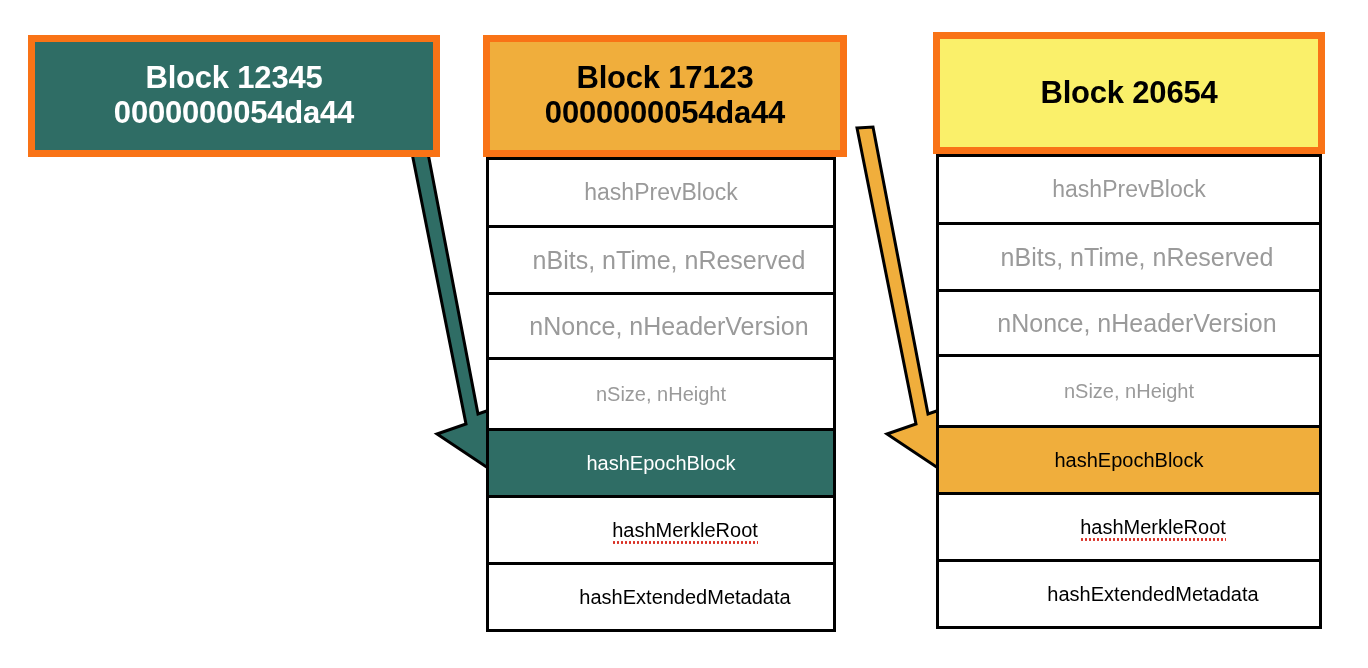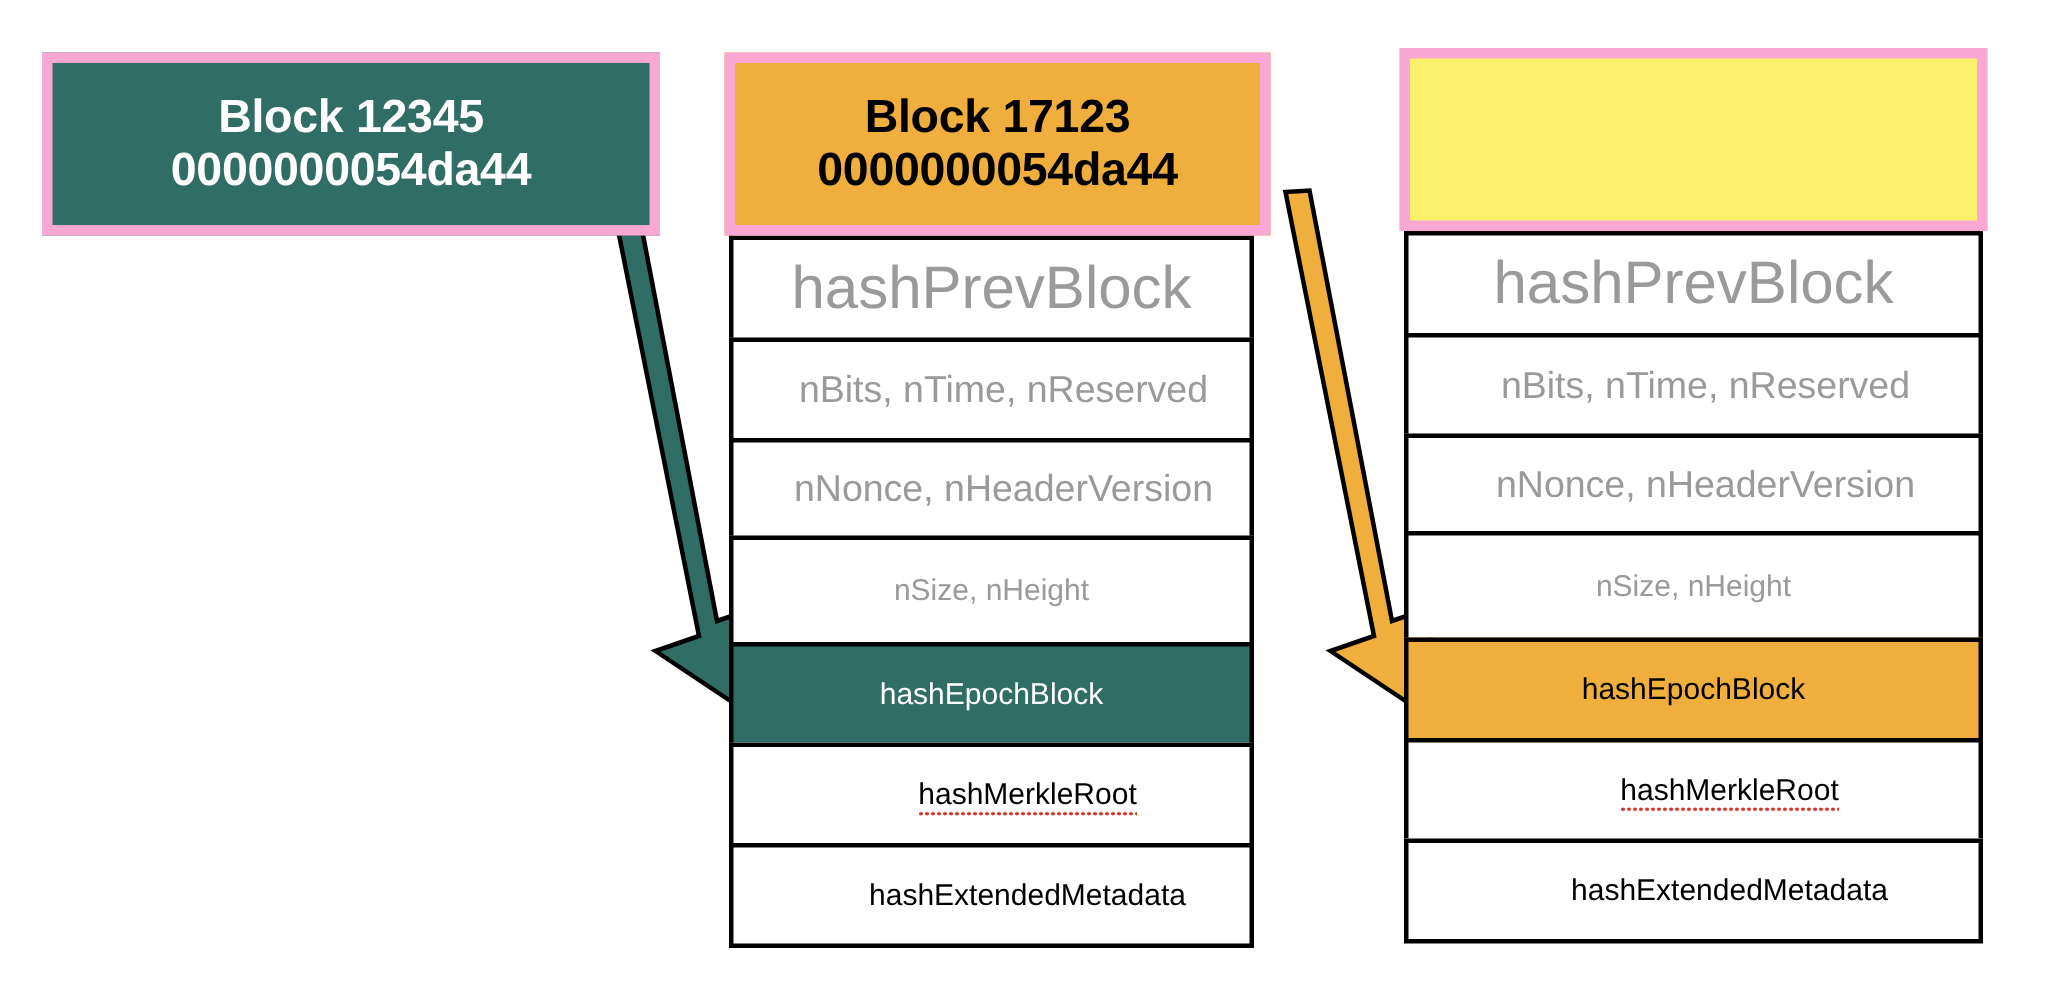--- a/index.html
+++ b/index.html
@@ -33,21 +33,21 @@
 
   
   .block {
     position: absolute;
     box-sizing: border-box;
   }
 
   .block-header {
     position: absolute;
     box-sizing: border-box;
-    border: 7px solid #f9a8d4;
+    border: 7px solid #f97316;
     display: flex;
     flex-direction: column;
     align-items: center;
     justify-content: center;
     line-height: 1.12;
     font-size: 31px;
     font-weight: bold;
     letter-spacing: -0.2px;
     z-index: 3;
   }
@@ -89,21 +89,21 @@
     background: #2f6d65;
     color: #ffffff;
     font-weight: normal;
   }
   .f-epoch-orange {
     background: #f0ae3c;
     color: #000000;
     font-weight: normal;
   }
 
-  .size-lg { font-size: 40px; }
+  .size-lg { font-size: 23px; }
   .size-md { font-size: 20px; }
   .size-sm { font-size: 25px; padding-left: 16px; }
 
   
   .squiggle {
     position: relative;
     display: inline-block;
   }
   .squiggle::after {
     content: "";
@@ -155,20 +155,21 @@
         <span class="squiggle">hashMerkleRoot</span>
       </div>
       <div class="field-row f-dark size-md" style="height:70px;">
         <span>hashExtendedMetadata</span>
       </div>
     </div>
   </div>
 
   <div class="block" style="left:933px; top:32px; width:392px; height:603px;">
     <div class="block-header hdr-yellow" style="left:0; top:0; width:392px; height:122px;">
+      <span class="line">Block 20654</span>
     </div>
 
     <div class="fields" style="left:3px; top:122px; width:386px;">
       <div class="field-row f-dim size-lg" style="height:68px;">
         <span>hashPrevBlock</span>
       </div>
       <div class="field-row f-dim size-sm" style="height:67px;">
         <span>nBits, nTime, nReserved</span>
       </div>
       <div class="field-row f-dim size-sm" style="height:65px;">

